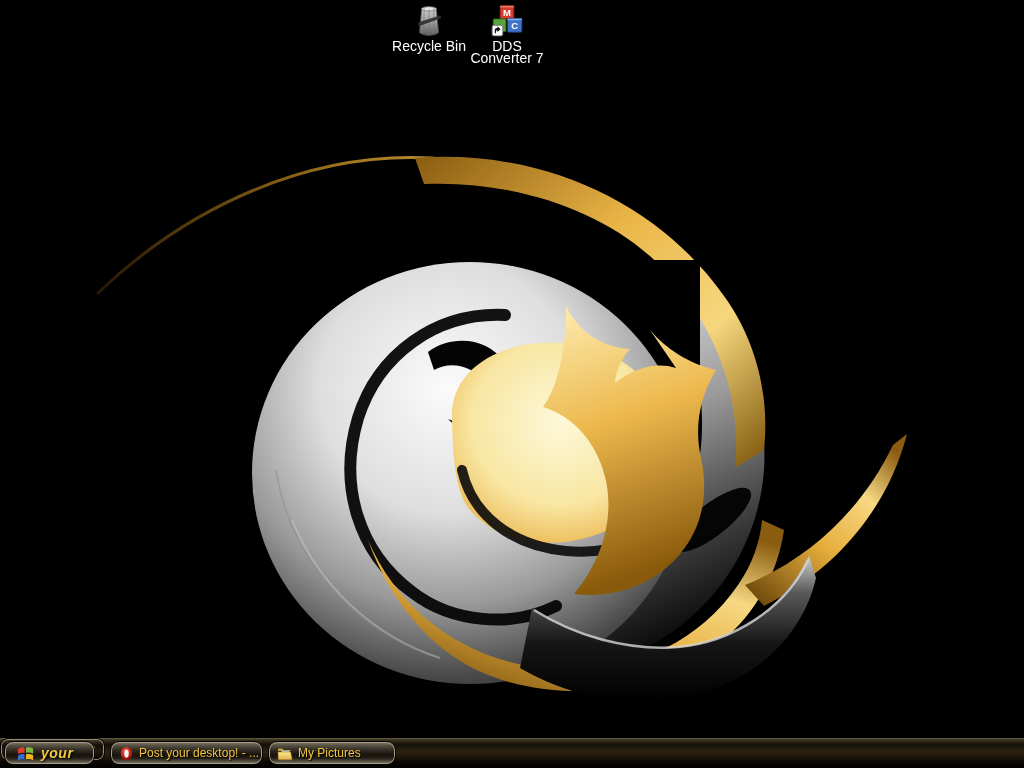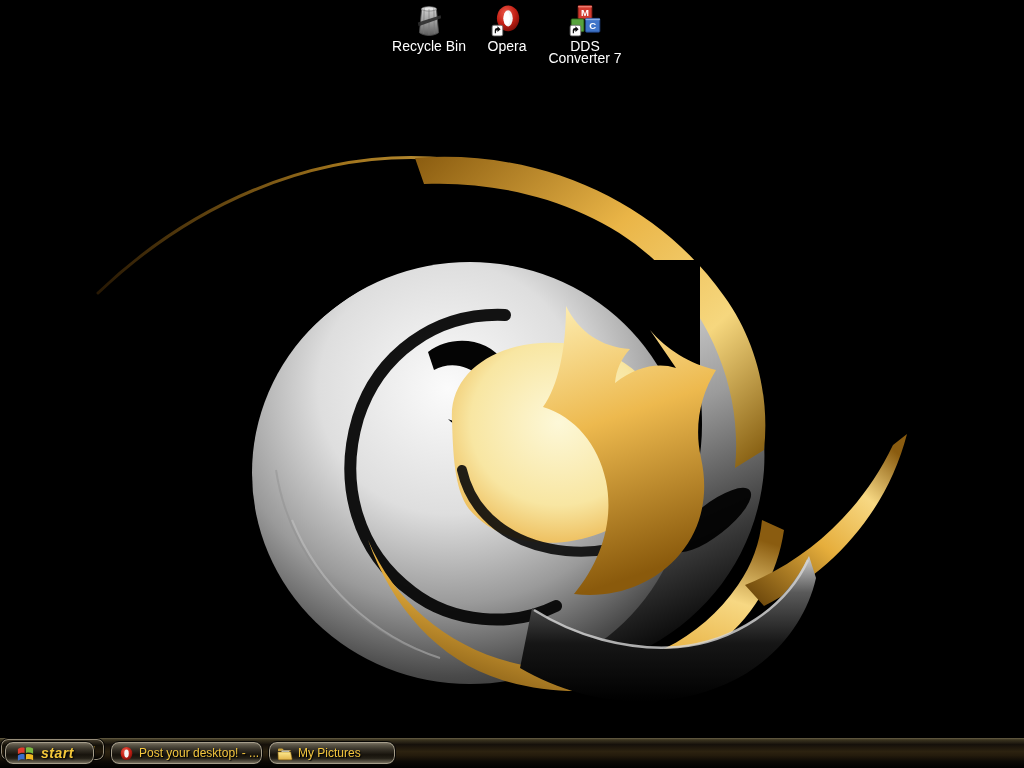--- a/index.html
+++ b/index.html
@@ -144,30 +144,20 @@
         <ellipse cx="16" cy="4.6" rx="7.2" ry="2" fill="#e4e4e4" stroke="#6a6a6a" stroke-width="0.6"></ellipse>
         <path d="M11.4,4 L11,28" stroke="#777" stroke-width="0.9" opacity="0.7"></path>
         <path d="M16,5 L16,29" stroke="#777" stroke-width="0.9" opacity="0.7"></path>
         <path d="M20.6,4 L21,28" stroke="#777" stroke-width="0.9" opacity="0.7"></path>
         <path d="M5.5,17.5 L27,10.5 L27.4,13.5 L6.2,21 Z" fill="#2e2e2e" opacity="0.9"></path>
       </svg>
       <div class="ilabel">Recycle Bin</div>
     </div>
 
 
-    <div class="dicon">
-      <svg viewBox="0 0 32 32">
-        <ellipse cx="17" cy="13.5" rx="10.5" ry="12.2" fill="url(#operaR)"></ellipse>
-        <ellipse cx="17" cy="13.5" rx="4.4" ry="7.6" fill="#f2f2f2"></ellipse>
-        <ellipse cx="15.8" cy="13.5" rx="3" ry="6.6" fill="#ffffff"></ellipse>
-        <rect x="2" y="20" width="10" height="10" rx="1.6" fill="#ffffff" stroke="#6a6a6a" stroke-width="0.8"></rect>
-        <path d="M4.5,27.5 L4.5,24.5 Q4.5,22.5 7,22.6 L7,21 L10,23.8 L7,26.4 L7,24.8 Q5.6,24.8 5.6,26 L5.6,27.5 Z" fill="#111"></path>
-      </svg>
-      <div class="ilabel">Opera</div>
-    </div>
 
     <div class="dicon">
       <svg viewBox="0 0 32 32">
         <rect x="9.5" y="1.5" width="13" height="12.5" rx="1" fill="#d23b2f" stroke="#7e1d14" stroke-width="0.8"></rect>
         <path d="M9.5,2.5 L22.5,2.5" stroke="#ef8377" stroke-width="1.4" opacity="0.9"></path>
         <text x="16" y="11.5" text-anchor="middle" font-size="9" font-weight="bold" fill="#fff" font-family="Liberation Sans, sans-serif">M</text>
         <rect x="3" y="14" width="12" height="12" rx="1" fill="#57a33c" stroke="#2c6318" stroke-width="0.8"></rect>
         <rect x="16.5" y="13.5" width="13.5" height="13" rx="1" fill="#3f74c9" stroke="#1d3f7e" stroke-width="0.8"></rect>
         <path d="M16.5,14.5 L30,14.5" stroke="#8fb2e8" stroke-width="1.4" opacity="0.9"></path>
         <text x="23.3" y="23.5" text-anchor="middle" font-size="9" font-weight="bold" fill="#fff" font-family="Liberation Sans, sans-serif">C</text>
@@ -181,21 +171,21 @@
 
   <div id="taskbar">
 
     <div id="start" class="tk">
       <svg width="19" height="19" viewBox="0 0 20 20">
         <path d="M2,5.2 C5,3.6 7,3.4 9,4.1 L9,9.6 C7,8.9 5,9.1 2,10.6 Z" fill="#e03c2c"></path>
         <path d="M10.5,3.9 C13,3.1 15.5,3.3 18,4.7 L18,10.2 C15.5,8.9 13,8.7 10.5,9.4 Z" fill="#7ab840"></path>
         <path d="M2,12 C5,10.5 7,10.3 9,11 L9,16.5 C7,15.8 5,16 2,17.5 Z" fill="#3a6ccc"></path>
         <path d="M10.5,10.9 C13,10.1 15.5,10.3 18,11.7 L18,17 C15.5,15.7 13,15.5 10.5,16.3 Z" fill="#f0b820"></path>
       </svg>
-      <span>start</span>
+      <span>your</span>
     </div>
 
     <div id="tbtn-0" class="tk tbtn">
       <svg width="15" height="15" viewBox="0 0 16 16">
         <ellipse cx="8" cy="8" rx="6.2" ry="7" fill="url(#operaR)"></ellipse>
         <ellipse cx="8" cy="8" rx="2.4" ry="4.4" fill="#f5f5f5"></ellipse>
       </svg>
       <span>Post your desktop! - ...</span>
     </div>
 

